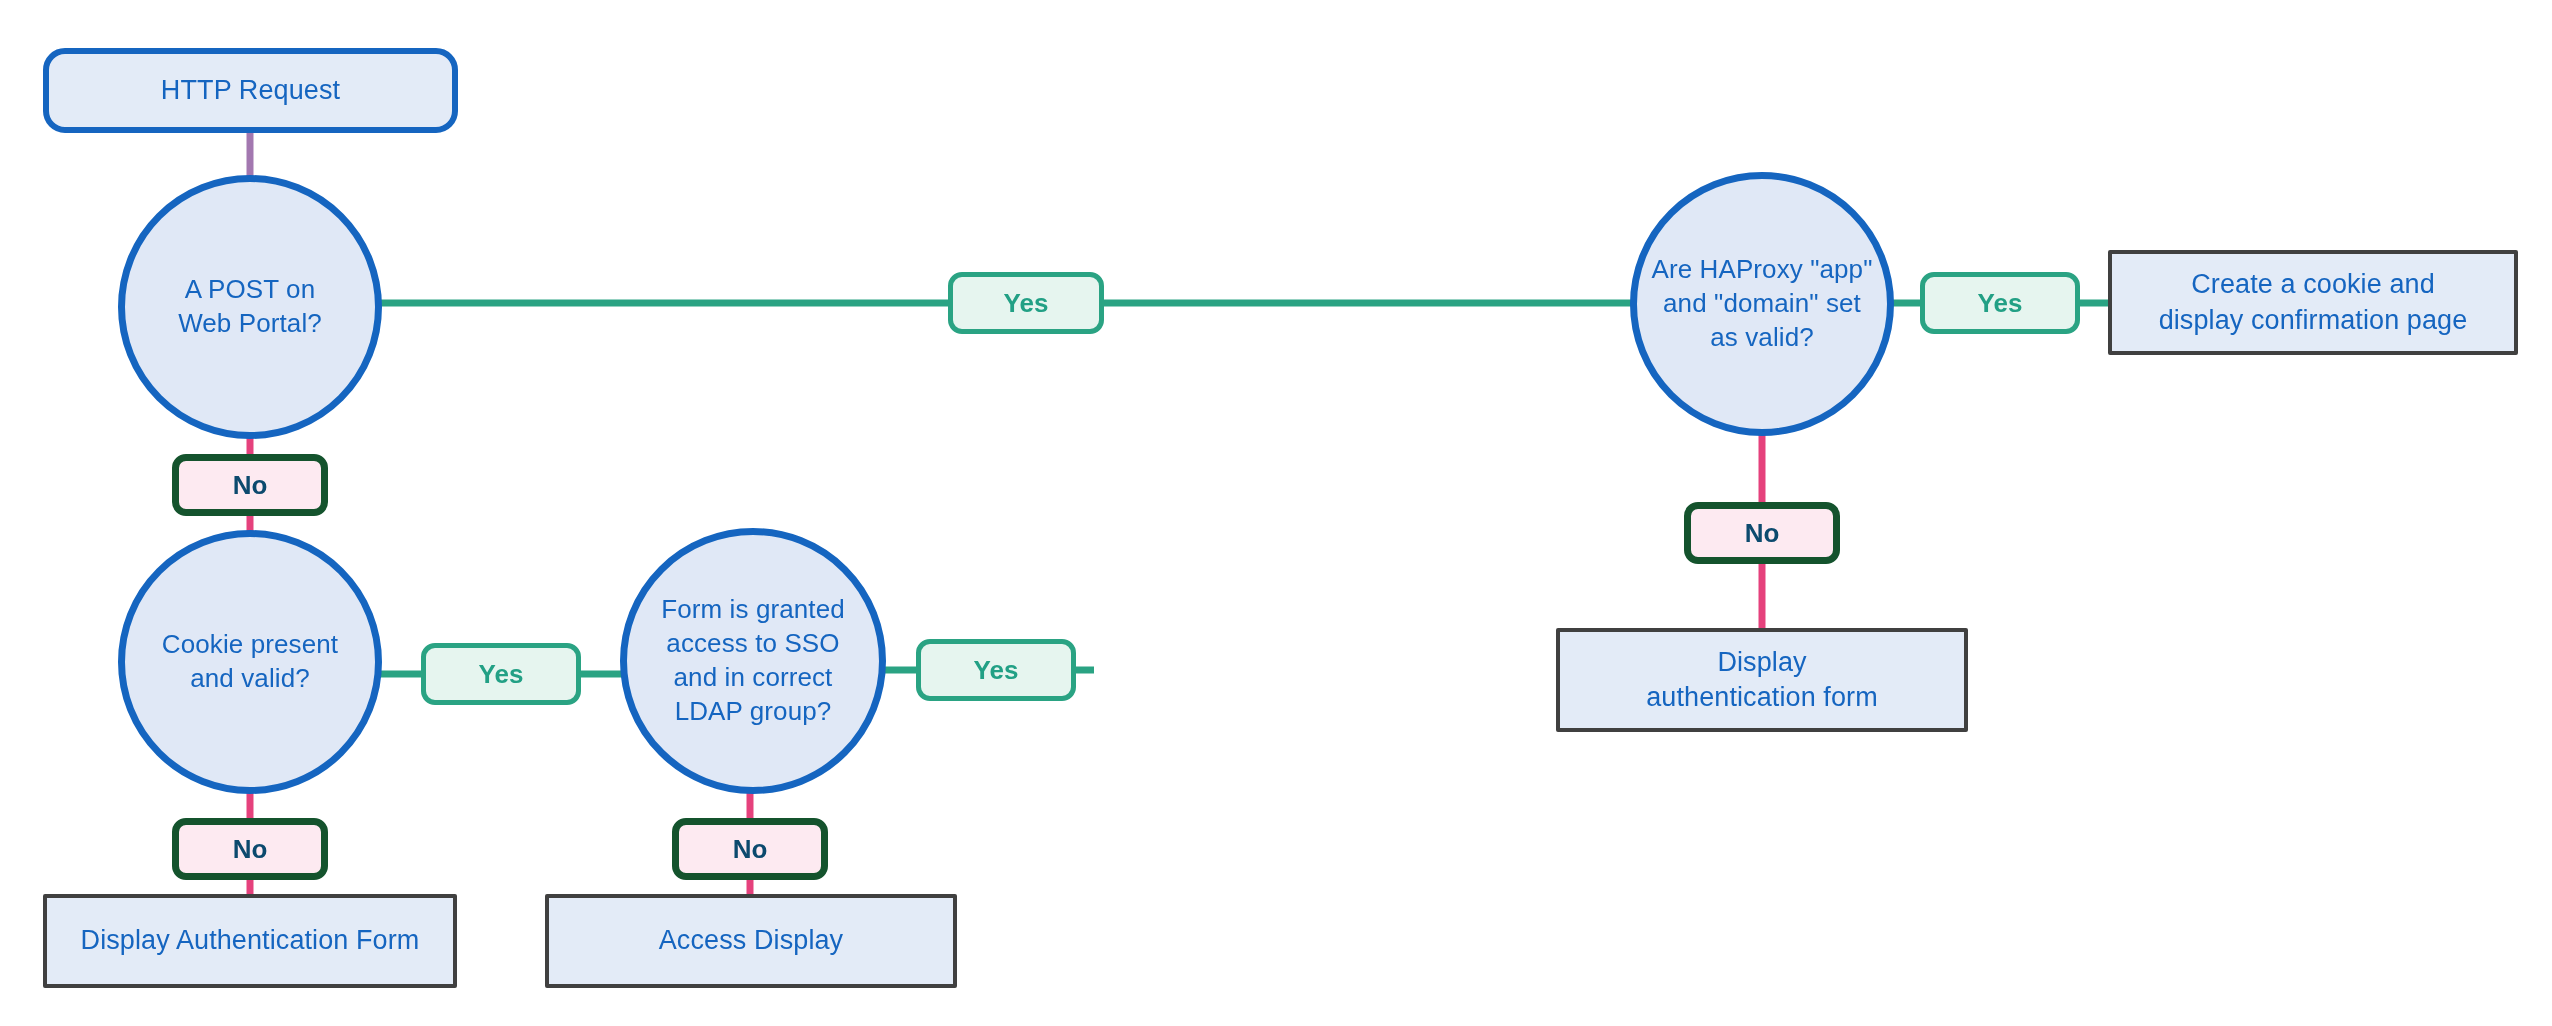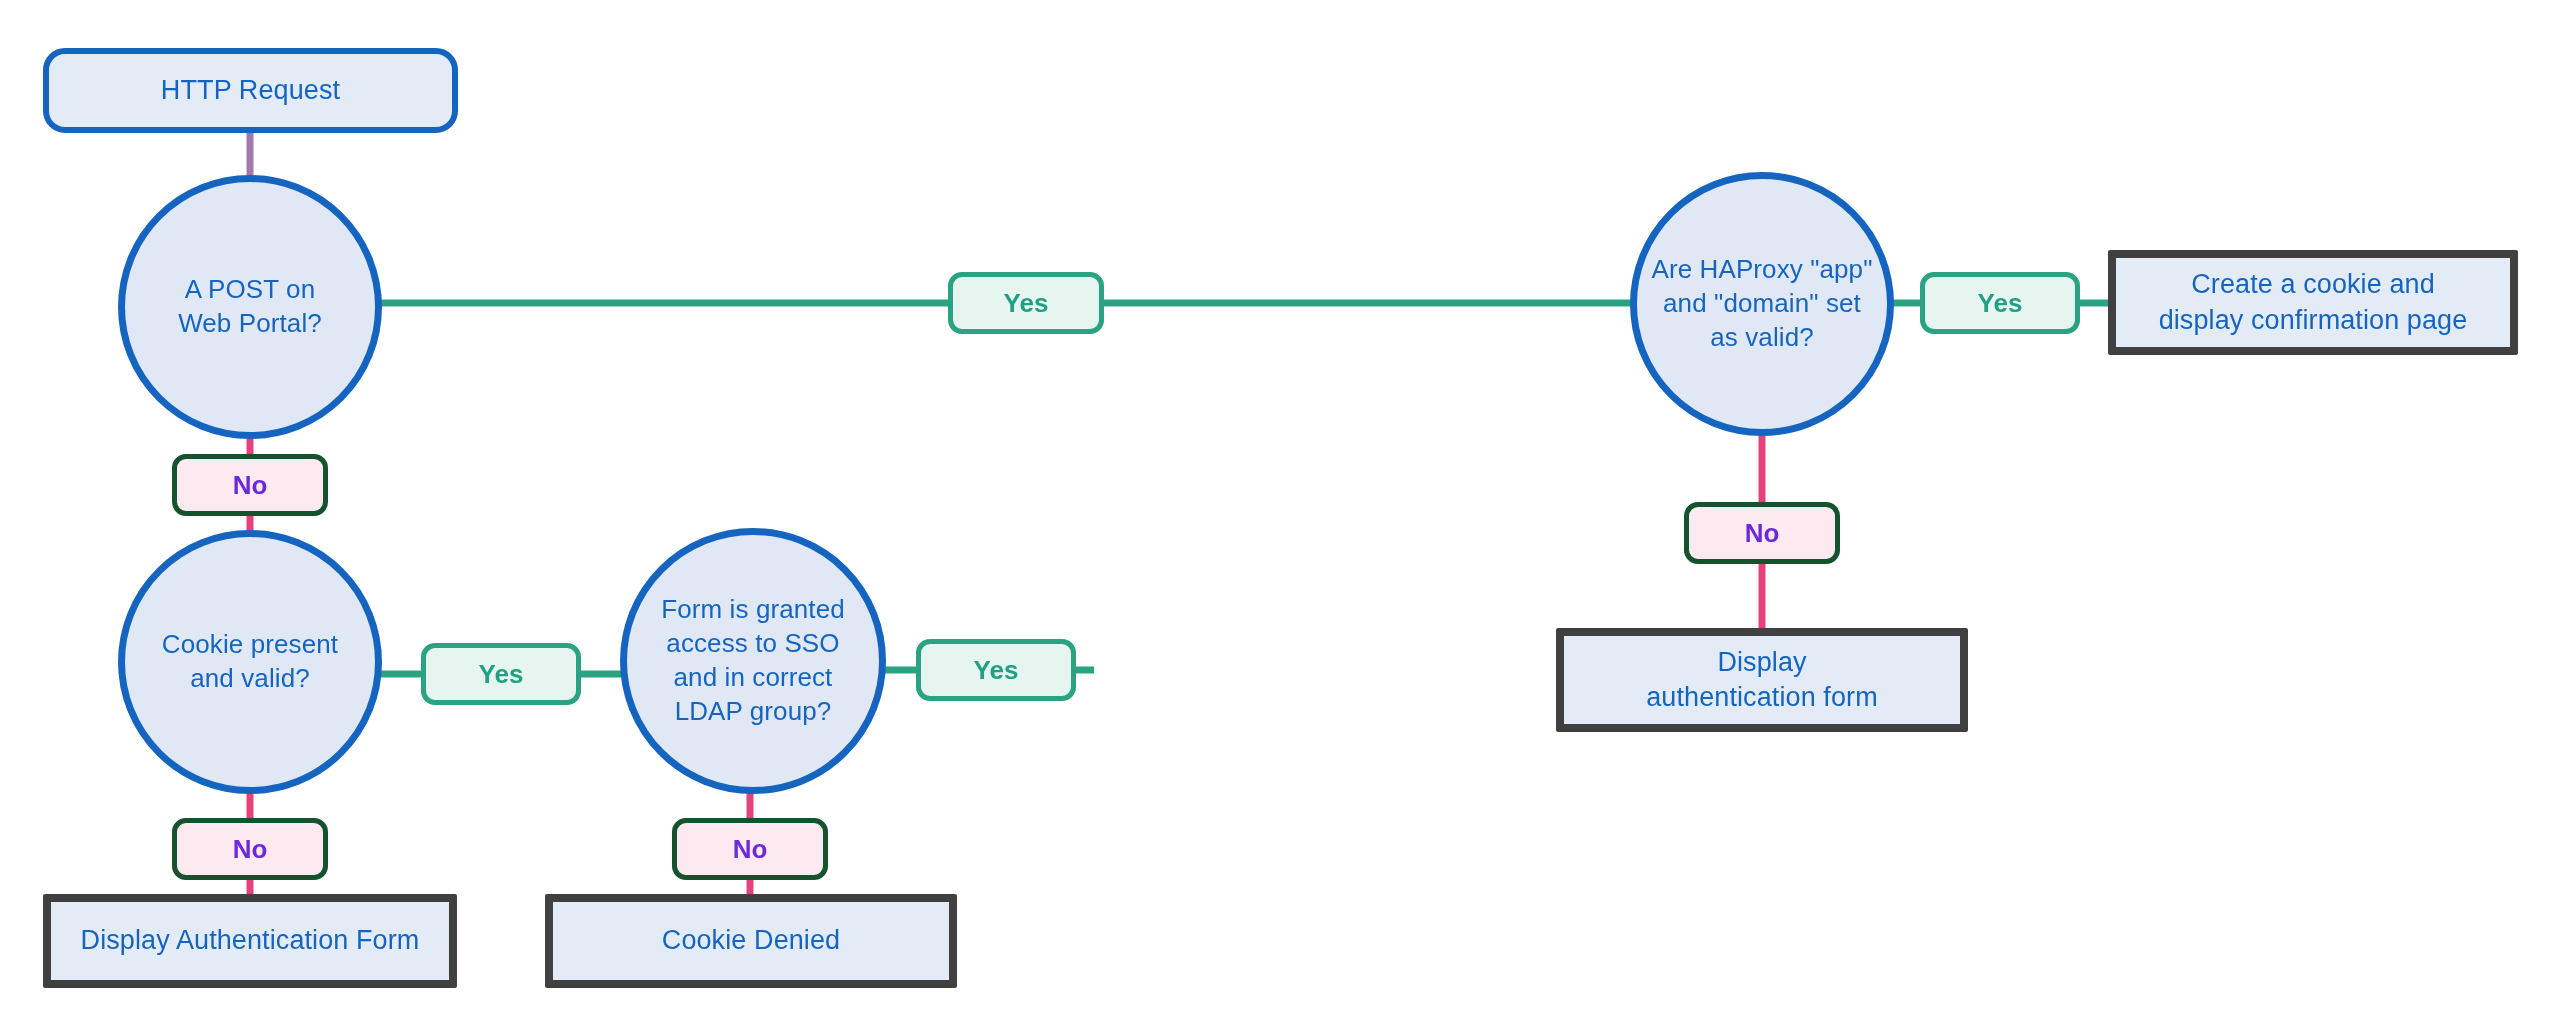--- a/index.html
+++ b/index.html
@@ -54,21 +54,21 @@
   .node-round {
     background: #e3ebf7;
     border: 6px solid #1565c0;
     border-radius: 22px;
     font-size: 27px;
   }
 
   
   .node-rect {
     background: #e3ebf7;
-    border: 8px solid #404040;
+    border: 4px solid #404040;
     border-radius: 2px;
     font-size: 27px;
   }
 
   
   .node-circle {
     background: #e0e8f6;
     border: 7px solid #1565c0;
     border-radius: 50%;
     font-size: 26px;
@@ -86,22 +86,22 @@
     font-size: 26px;
     border-radius: 14px;
   }
   .edge-label.yes {
     background: #e6f5ef;
     border: 5px solid #2aa383;
     color: #22a085;
   }
   .edge-label.no {
     background: #fdeaf1;
-    border: 5px solid #14532d;
-    color: #6d28d9;
+    border: 7px solid #14532d;
+    color: #0c4a6e;
   }
 </style>
 </head>
 <body>
 
 <div id="canvas">
 
   <svg id="edge-layer" viewBox="0 0 2552 1026" xmlns="http://www.w3.org/2000/svg">
 
     
@@ -176,21 +176,21 @@
   <div class="node node-rect" style="left:1556px; top:628px; width:412px; height:104px;">
     <span class="node-text">Display
 authentication form</span>
   </div>
 
   <div class="node node-rect" style="left:43px; top:894px; width:414px; height:94px;">
     <span class="node-text">Display Authentication Form</span>
   </div>
 
   <div class="node node-rect" style="left:545px; top:894px; width:412px; height:94px;">
-    <span class="node-text">Cookie Denied</span>
+    <span class="node-text">Access Display</span>
   </div>
 
   <div class="edge-label yes" style="left:948px; top:272px; width:156px; height:62px;">
     <span>Yes</span>
   </div>
 
   <div class="edge-label no" style="left:172px; top:454px; width:156px; height:62px;">
     <span>No</span>
   </div>
 

